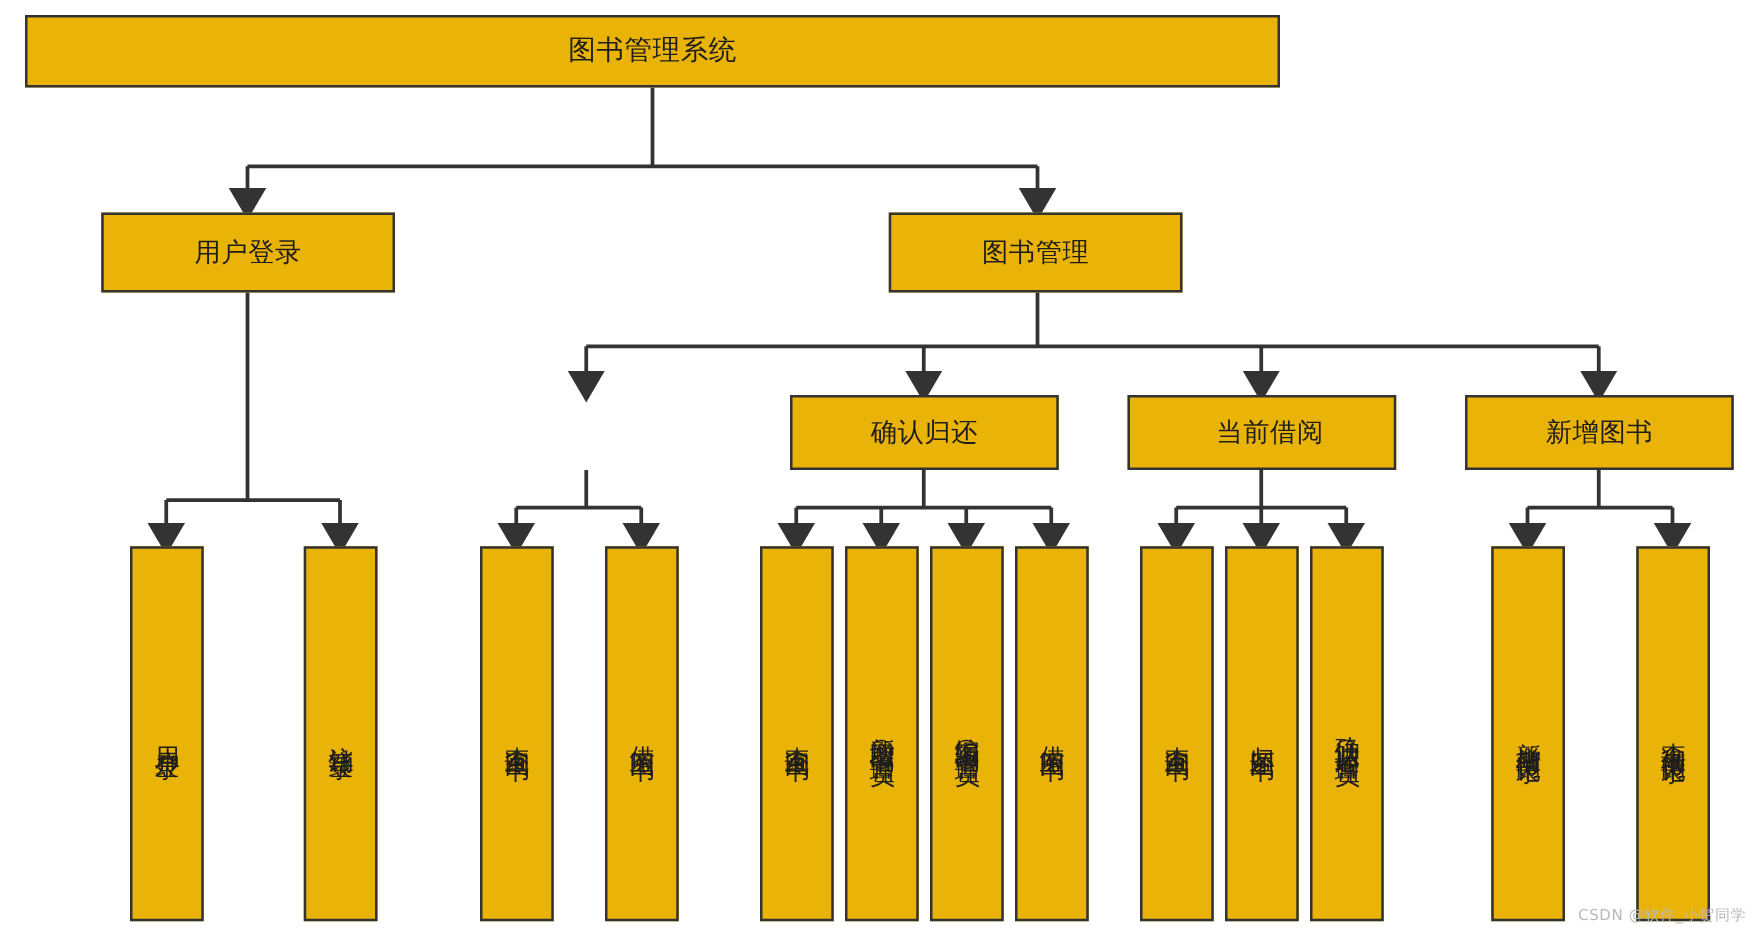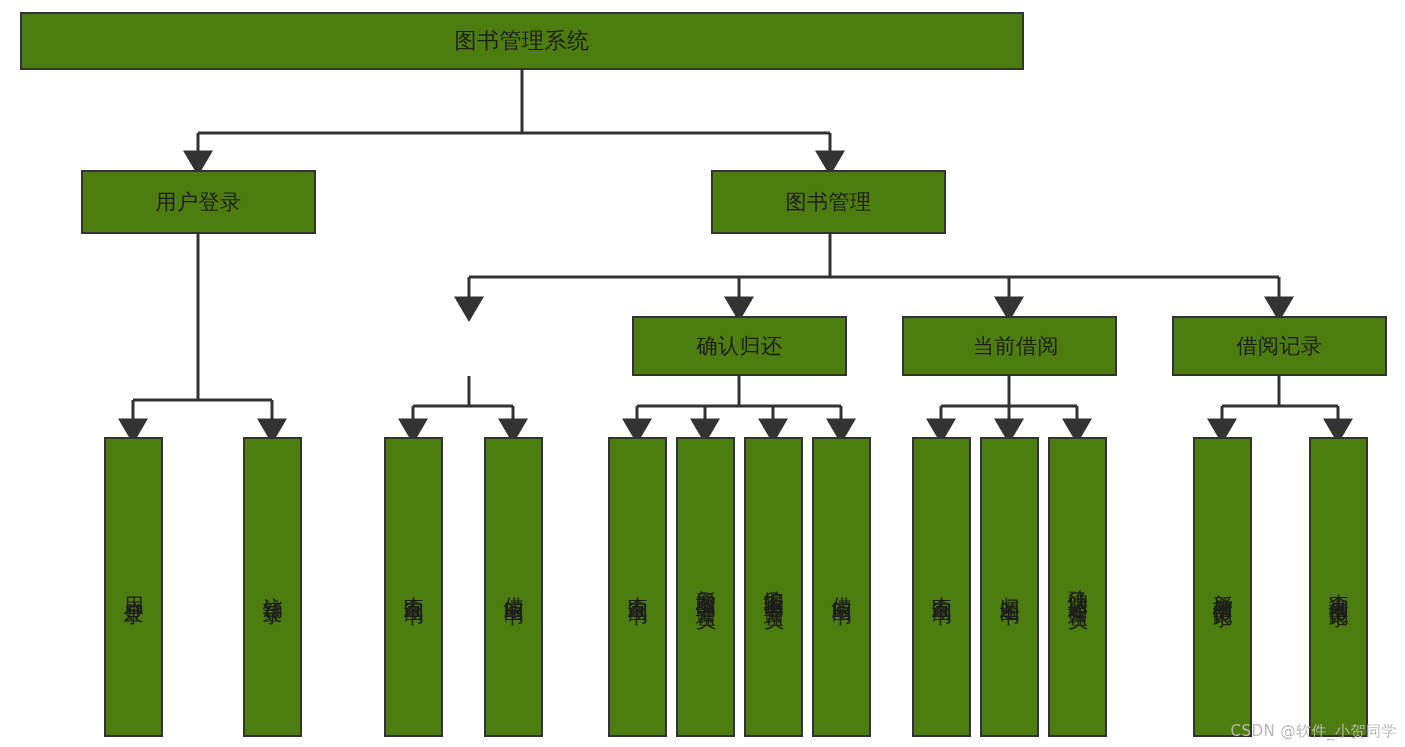--- a/index.html
+++ b/index.html
@@ -22,21 +22,21 @@
     position: absolute;
     left: 0;
     top: 0;
     width: 1405px;
     height: 747px;
     pointer-events: none;
   }
   .node {
     position: absolute;
     box-sizing: border-box;
-    background: #4d7c0f;
+    background: #eab308;
     border: 2px solid #333333;
     display: flex;
     align-items: center;
     justify-content: center;
     color: #1d1d1d;
     line-height: 1.28;
     text-align: center;
     z-index: 2;
   }
   .node .lbl {
@@ -61,21 +61,21 @@
     text-orientation: upright;
     font-size: 20px;
     letter-spacing: 3px;
     white-space: nowrap;
     max-height: 100%;
   }
   #watermark {
     position: absolute;
     right: 8px;
     bottom: 6px;
-    font-size: 15px;
+    font-size: 12px;
     color: #b9b9b9;
     letter-spacing: 0.5px;
     z-index: 5;
     white-space: nowrap;
     font-family: "DejaVu Sans", "Liberation Sans", sans-serif;
   }
 </style>
 </head>
 <body>
 
@@ -147,21 +147,21 @@
 
   <div class="node horiz" style="left:632px; top:316px; width:215px; height:60px;">
     <span class="lbl">确认归还</span>
   </div>
 
   <div class="node horiz" style="left:902px; top:316px; width:215px; height:60px;padding-left:13px;">
     <span class="lbl">当前借阅</span>
   </div>
 
   <div class="node horiz" style="left:1172px; top:316px; width:215px; height:60px;">
-    <span class="lbl">借阅记录</span>
+    <span class="lbl">新增图书</span>
   </div>
 
   <div class="node vert" style="left:104px; top:437px; width:59px; height:300px;">
     <span class="lbl">用户登录</span>
   </div>
 
   <div class="node vert" style="left:243px; top:437px; width:59px; height:300px;">
     <span class="lbl">注销登录</span>
   </div>
 

